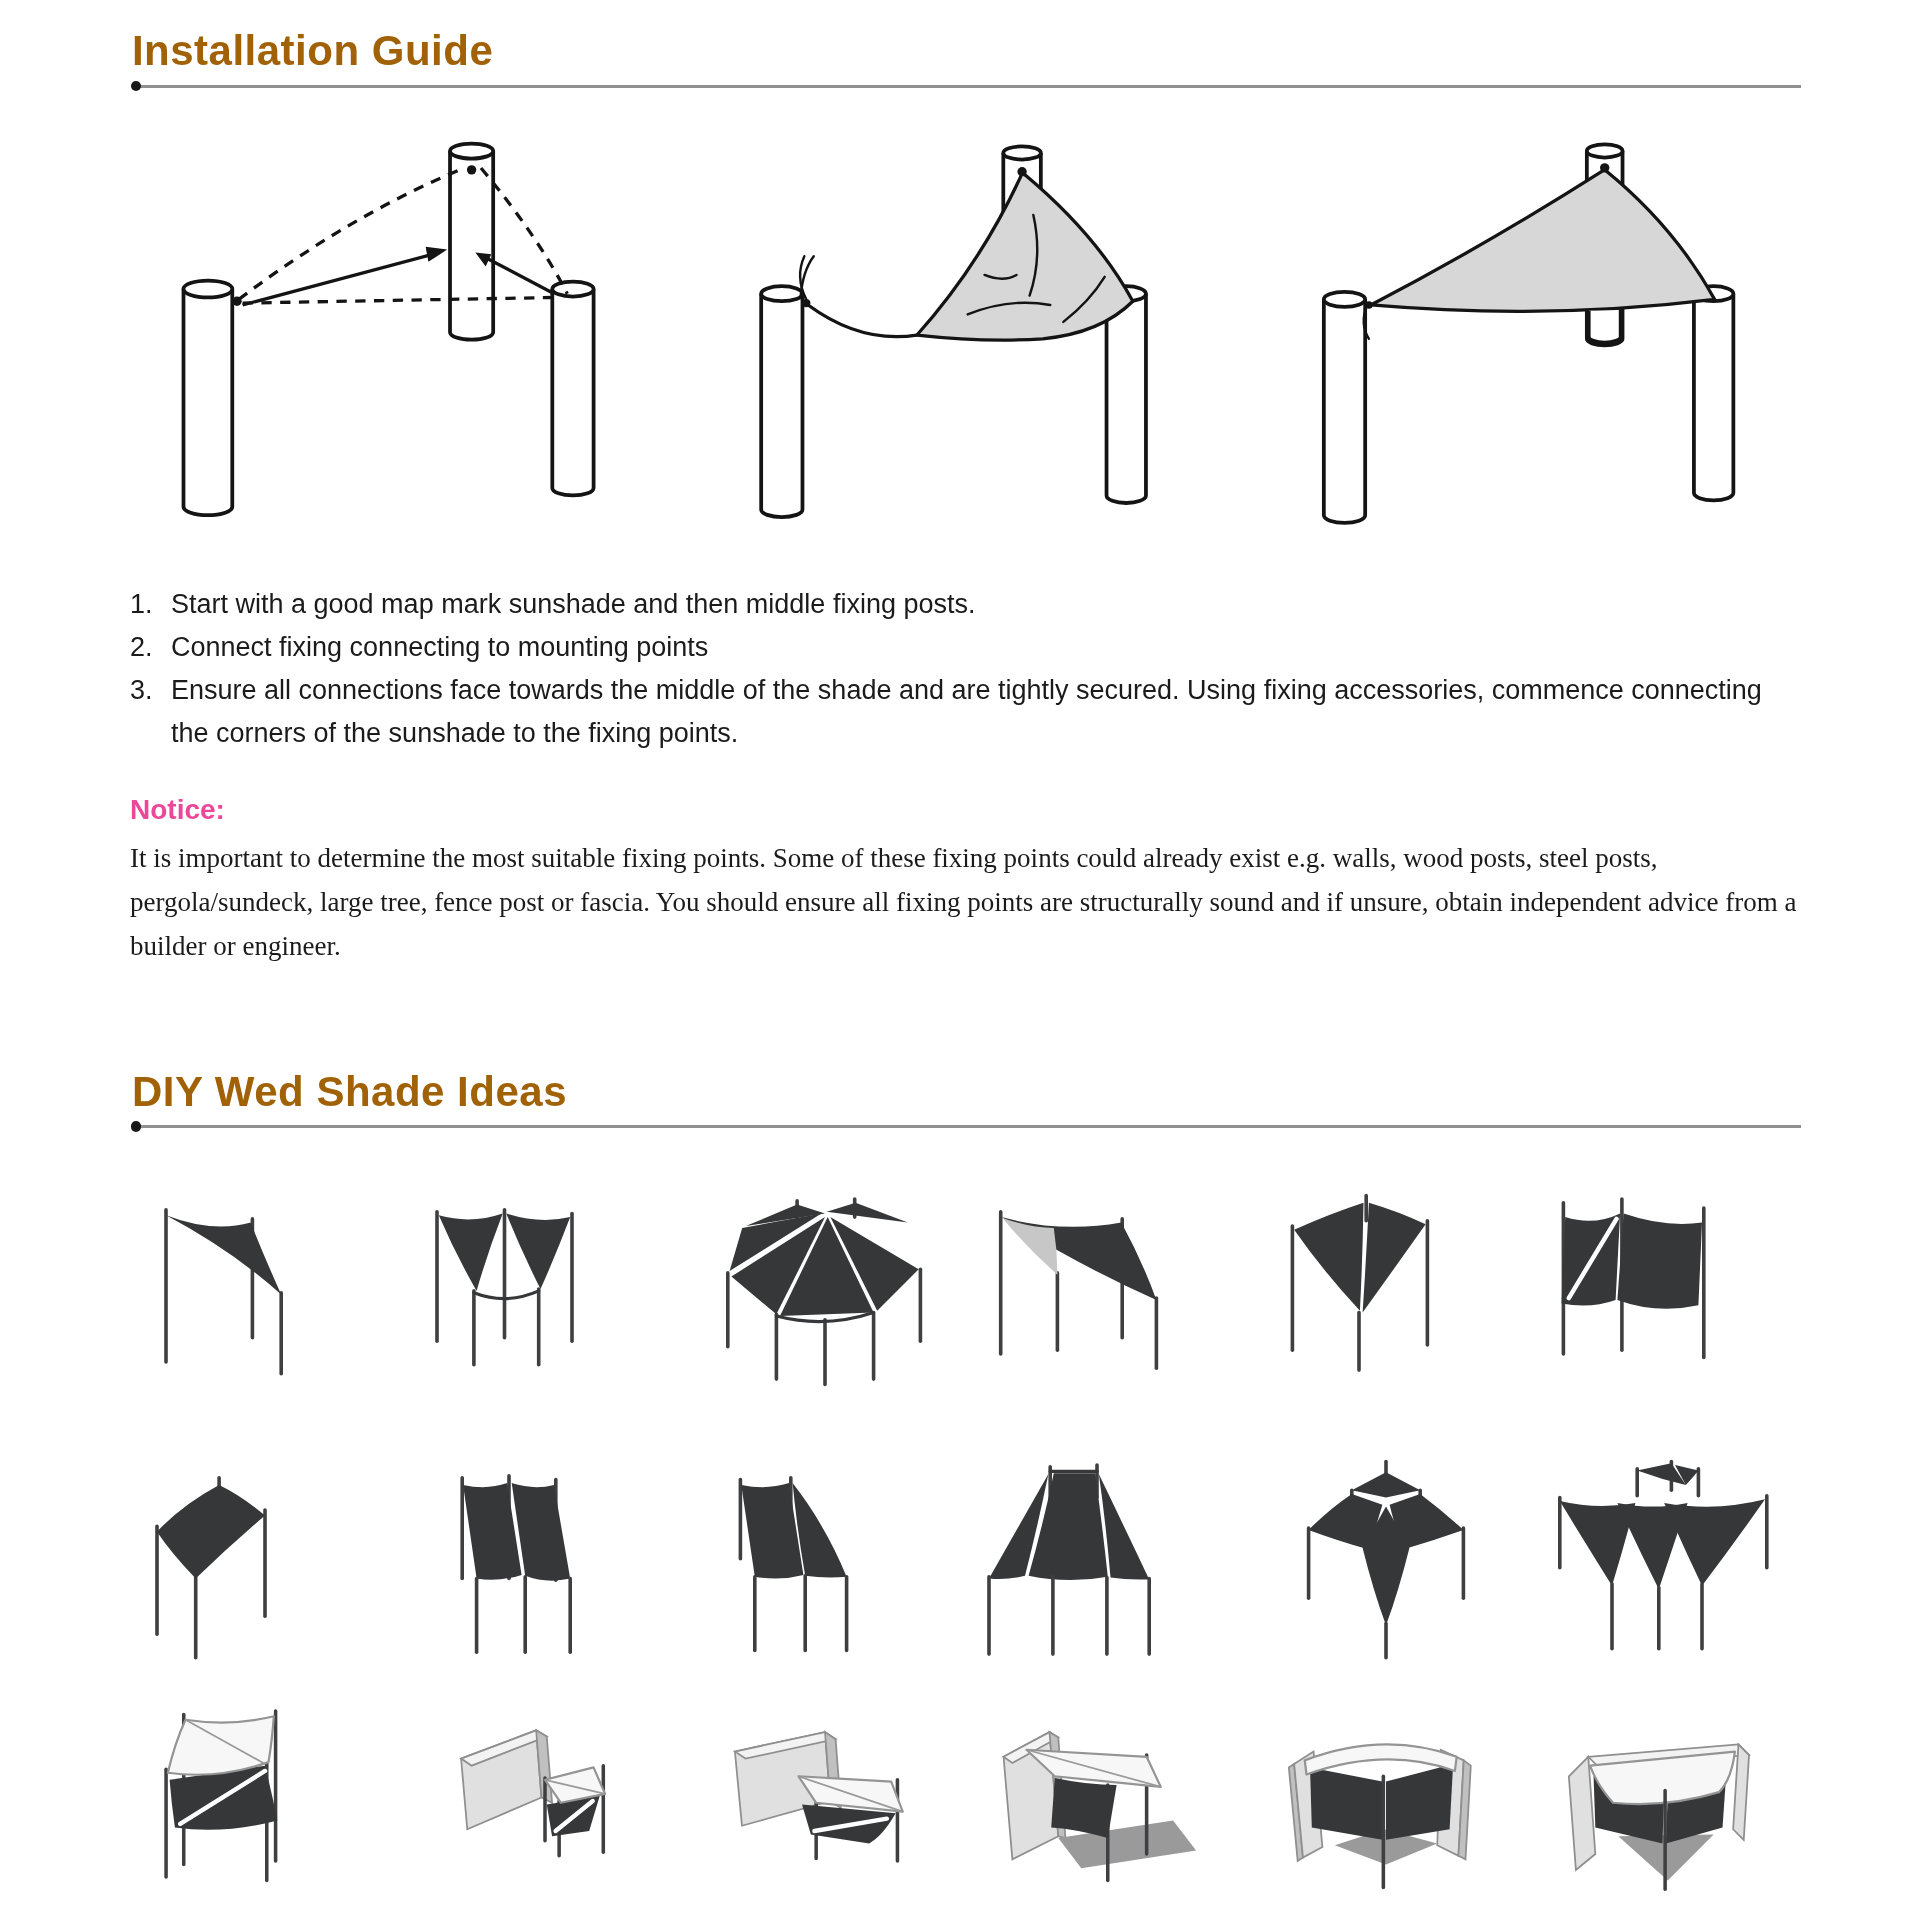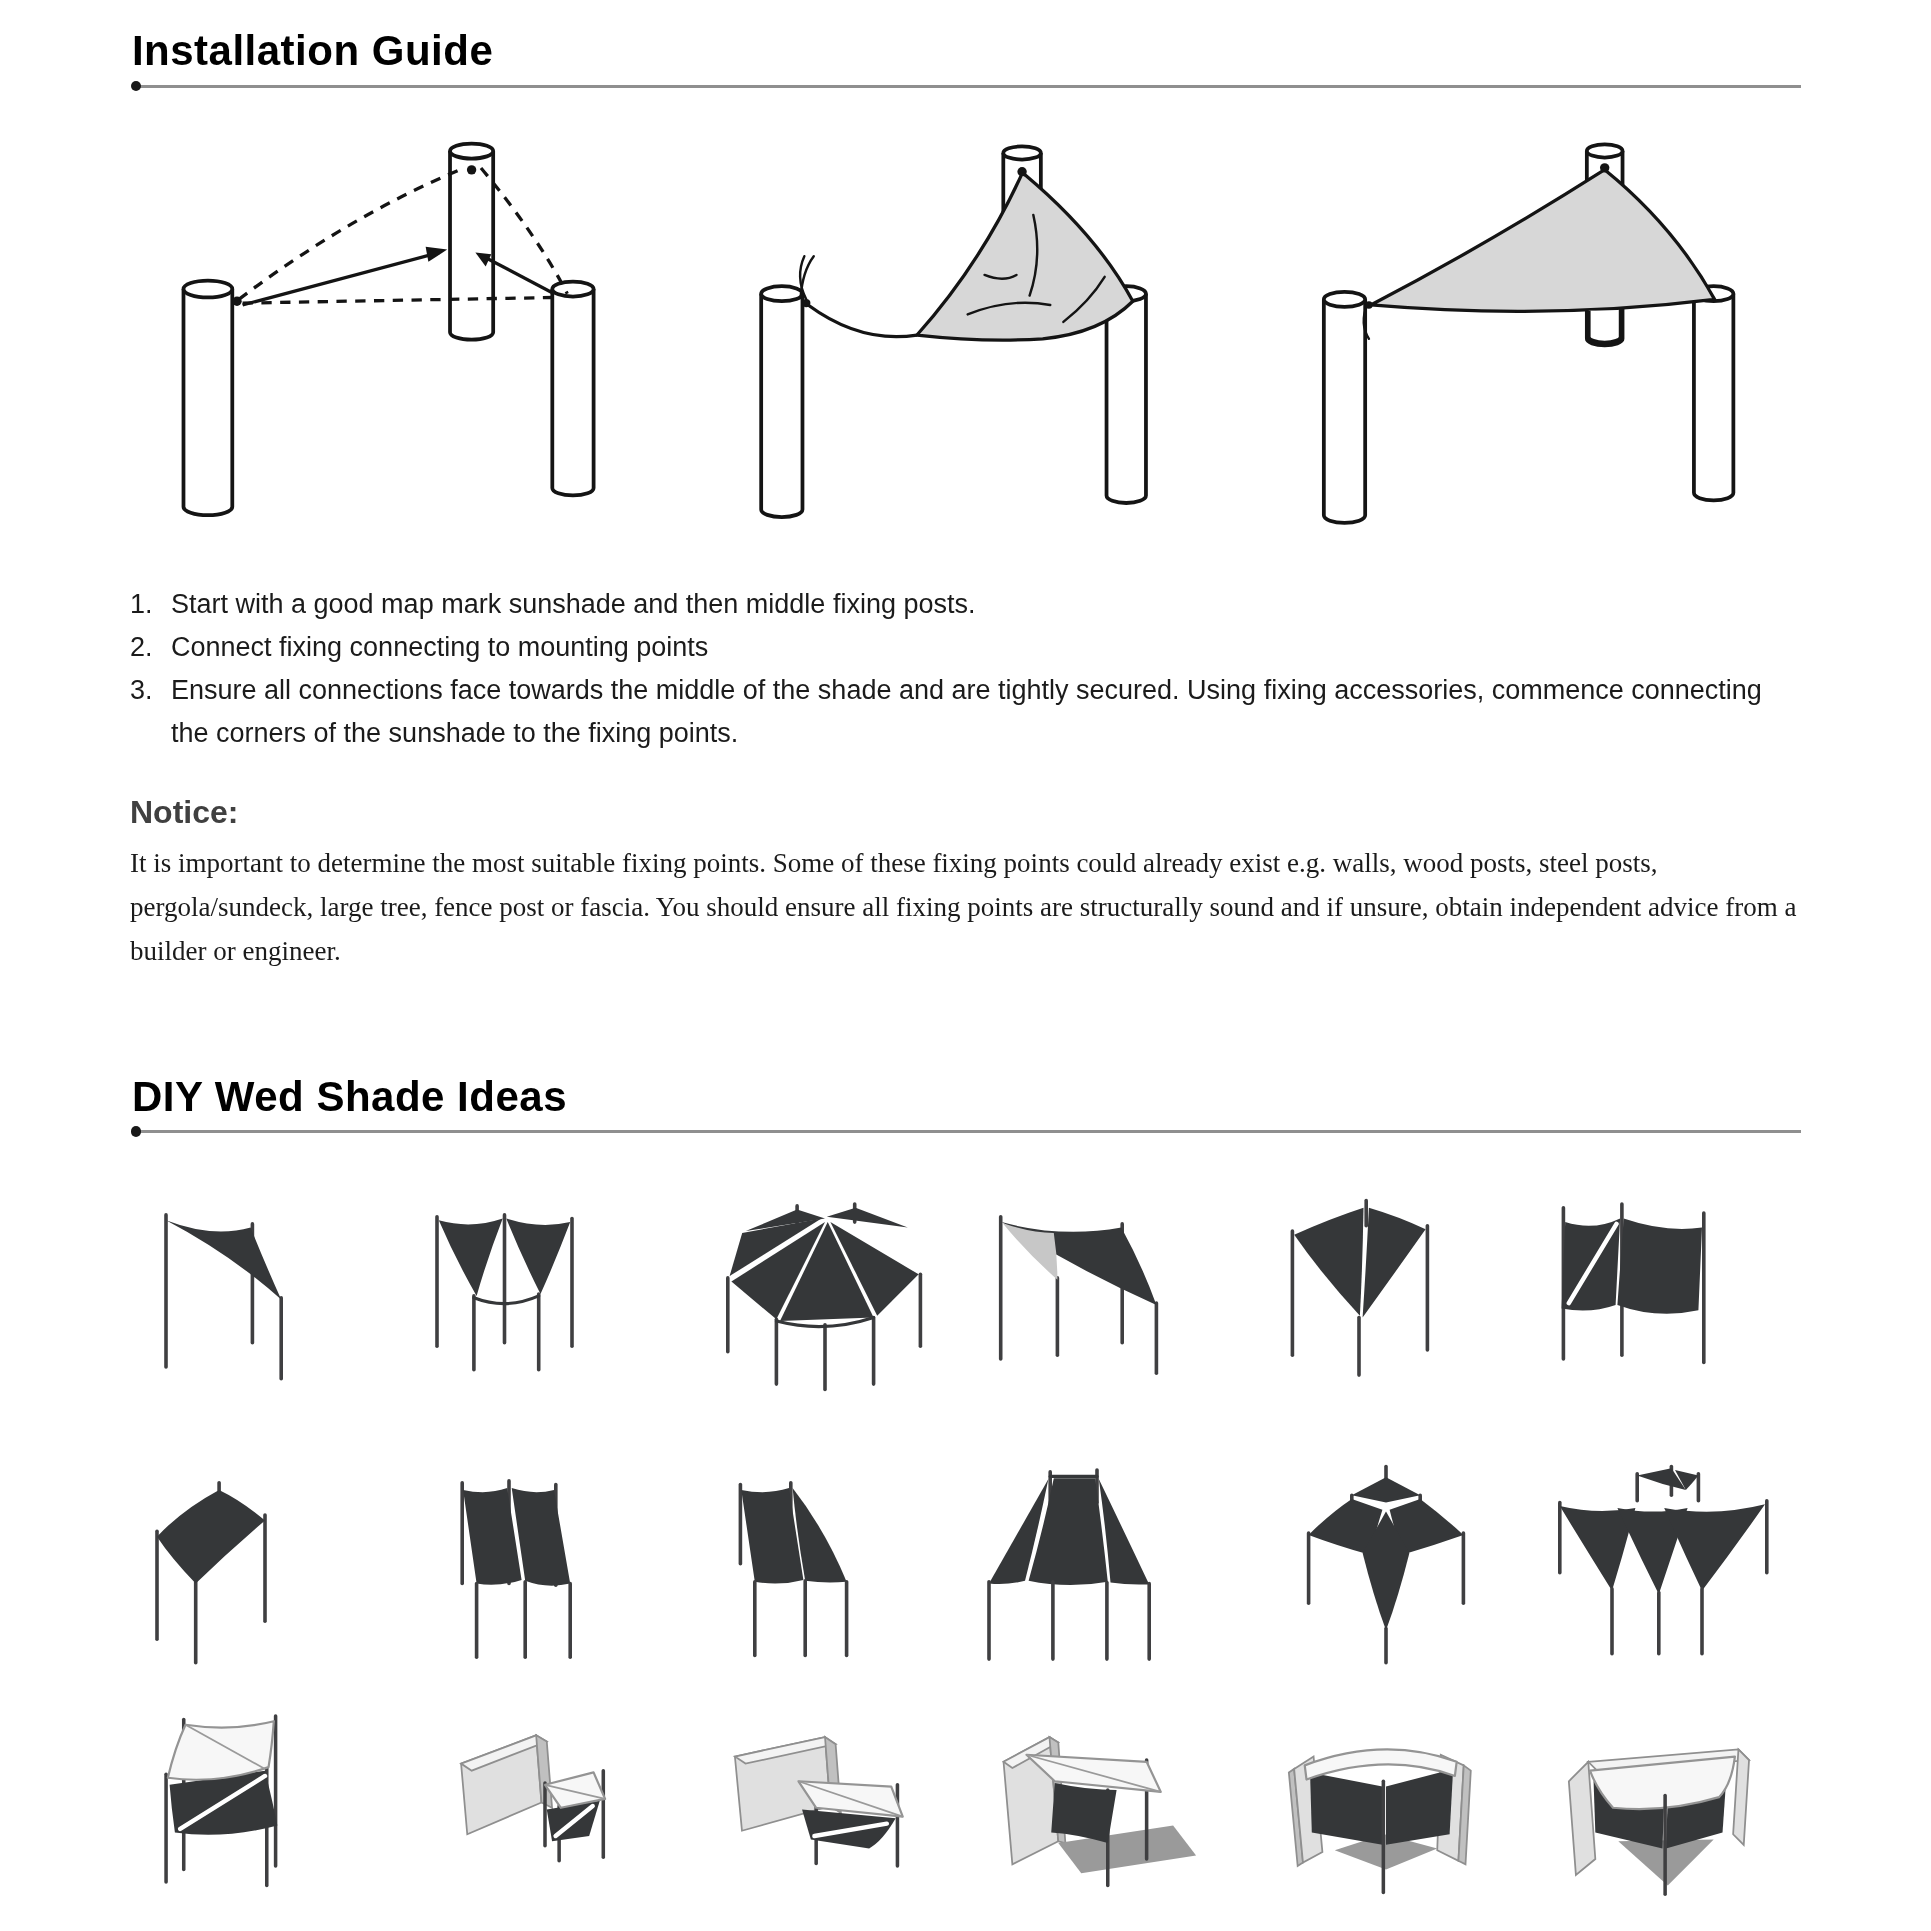--- a/index.html
+++ b/index.html
@@ -1,28 +1,28 @@
 <!DOCTYPE html>
 <html><head>
 <meta charset="utf-8">
 <style>
   html,body{margin:0;padding:0;background:#ffffff;}
   body{width:1931px;height:1931px;overflow:hidden;font-family:"Liberation Sans", sans-serif;color:#1b1b1b;}
   .page{padding:27px 130px 0 130px;}
-  h1.sec-title{font-size:42px;font-weight:bold;margin:0 0 9.7px 1.9px;letter-spacing:0.5px;color:#000000;}
+  h1.sec-title{font-size:42px;font-weight:bold;margin:0 0 9.7px 1.9px;letter-spacing:0.5px;color:#a16207;}
   .rule{height:2.9px;background:#8f8f8f;position:relative;margin-left:1.9px;}
   .rule .dot{position:absolute;left:-1px;top:-3.9px;width:10.6px;height:10.6px;border-radius:50%;background:#181818;}
   .diagrams-row{display:flex;justify-content:space-between;align-items:flex-start;margin-top:15.4px;height:436px;}
   .diagrams-row svg{display:block;}
   .steps{margin-top:44px;}
   .step{display:flex;font-size:27px;line-height:43px;}
   .step-num{width:41px;flex:none;}
   .step-text{flex:1;}
   .notice{margin-top:39px;}
-  .notice-heading{font-size:32px;font-weight:bold;margin:0 0 9.7px 0;color:#404040;}
+  .notice-heading{font-size:28px;font-weight:bold;margin:0 0 9.7px 0;color:#ec4899;}
   .notice-text{font-size:27px;line-height:44px;max-width:1680px;font-family:Liberation Serif, serif;}
   .diy{margin-top:100px;}
   .idea-row{display:flex;justify-content:space-between;align-items:flex-end;}
   .idea-row.r1{margin-top:42px;height:224px;}
   .idea-row.r2{margin-top:13.5px;height:270px;}
   .idea-row.r3{margin-top:15.4px;height:216px;align-items:center;}
   .idea{flex:none;}
   
   .cyl{fill:#ffffff;stroke:#141414;stroke-width:4;}
   .dash{fill:none;stroke:#141414;stroke-width:3.5;stroke-dasharray:11 9;}

